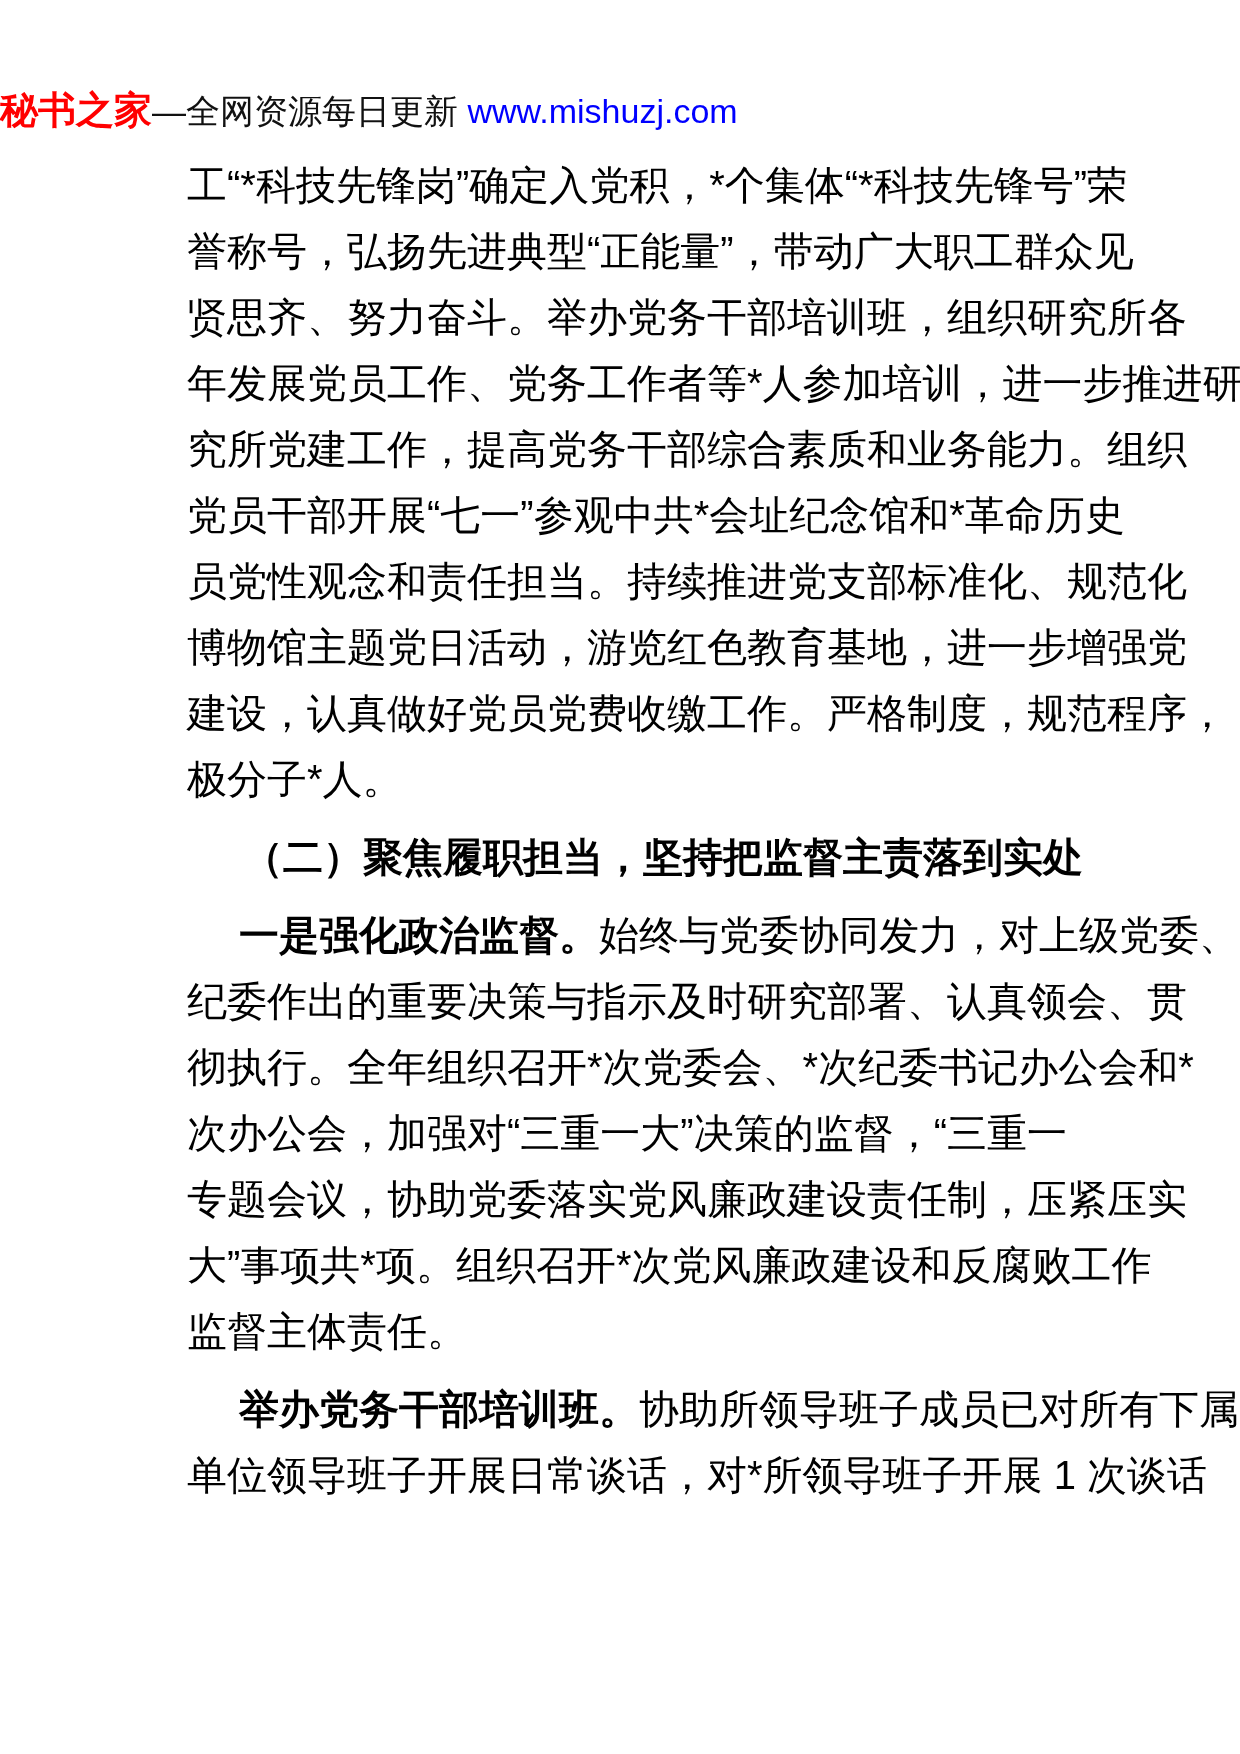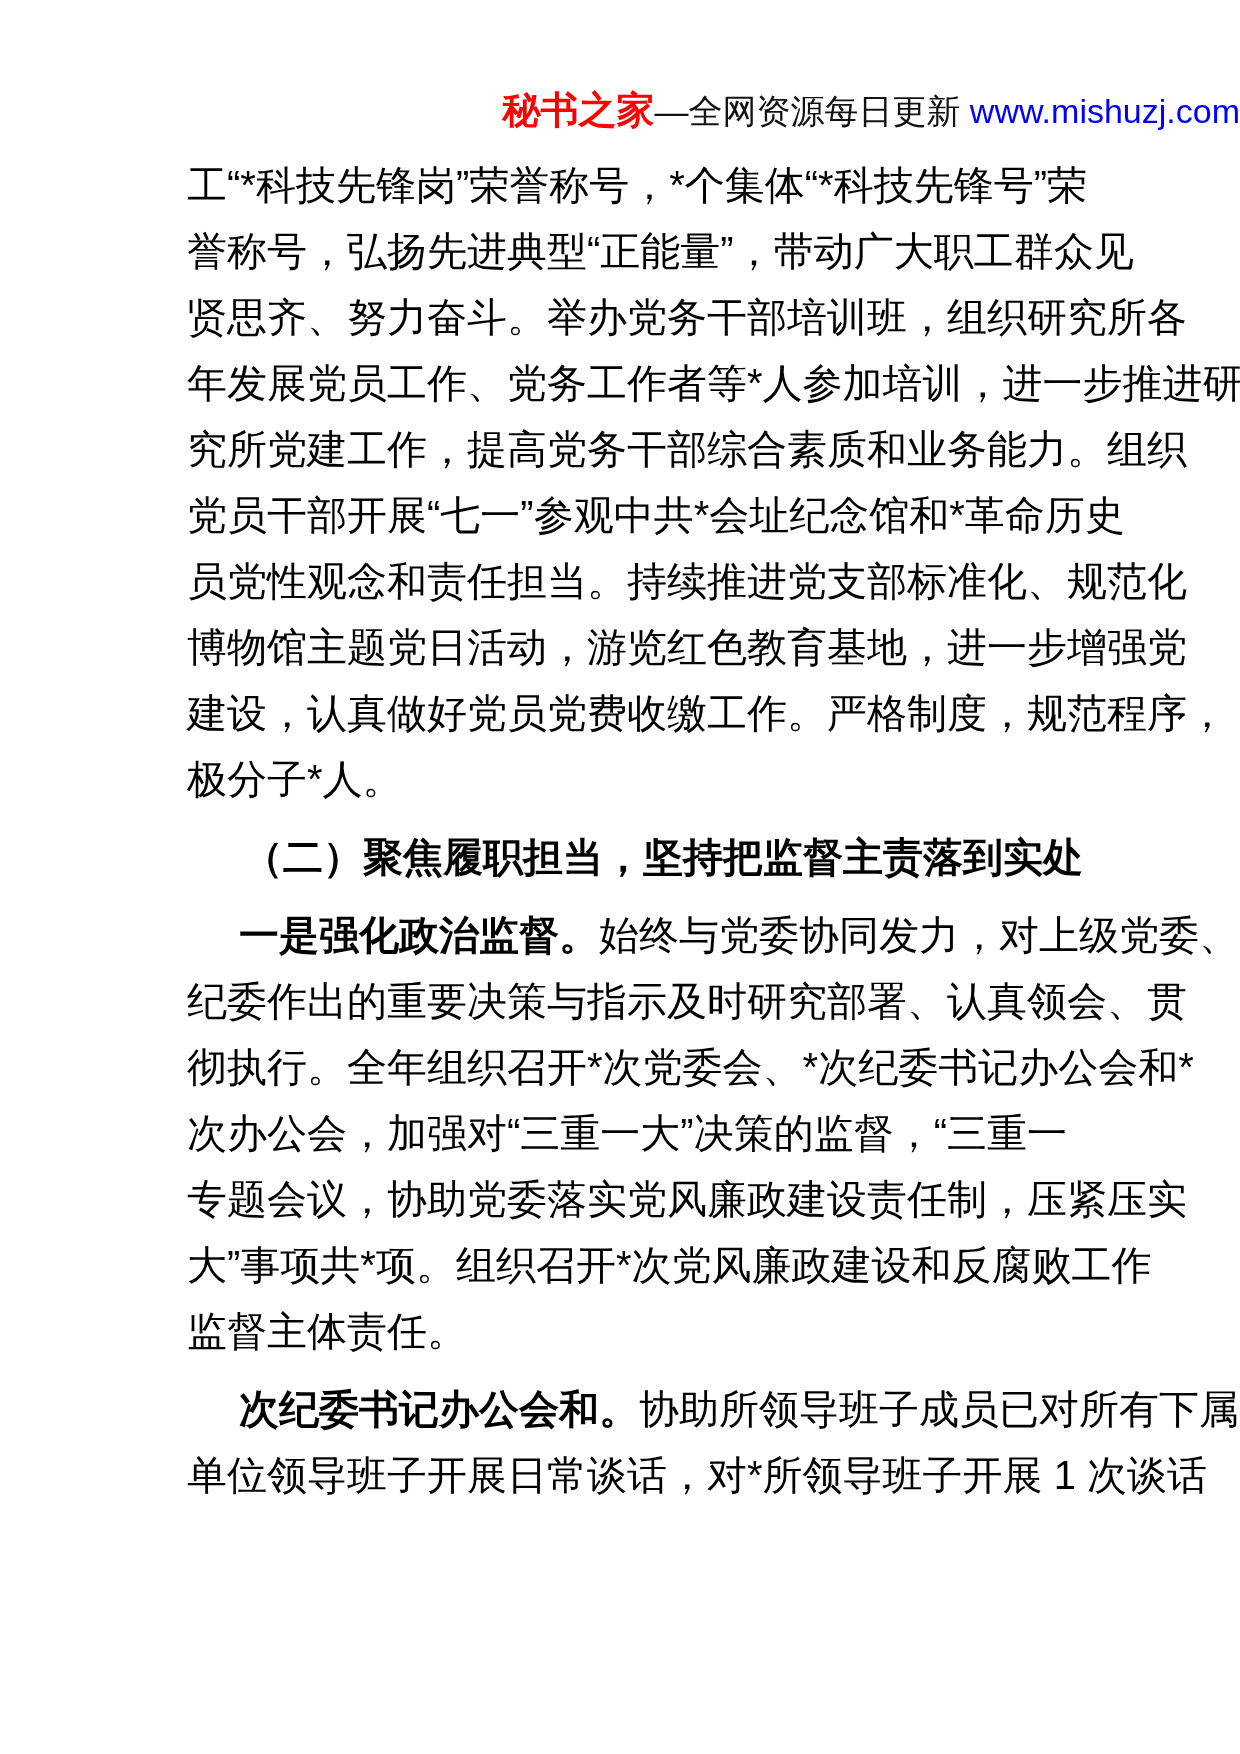--- a/index.html
+++ b/index.html
@@ -14,21 +14,21 @@
     background: #ffffff;
     overflow: hidden;
     font-family: "Liberation Sans", sans-serif;
     color: #000000;
   }
   .header {
     position: absolute;
     top: 86px;
     left: 0;
     width: 1240px;
-    text-align: right;
+    text-align: left;
     font-size: 34px;
     line-height: 48px;
     white-space: nowrap;
   }
   .brand {
     color: var(--brand-red, #ff0000);
     font-weight: bold;
     font-size: 38px;
   }
   .dash, .tagline {
@@ -78,21 +78,21 @@
 <div class="page">
 
   <div class="header">
     <span class="brand">秘书之家</span><span class="dash">—</span><span class="tagline">全网资源每日更新</span>
     <span class="url">www.mishuzj.com</span>
   </div>
 
   <div class="doc-body">
 
     <div class="para">
-      <div class="line">工“*科技先锋岗”荣誉称号，*个集体“*科技先锋号”荣</div>
+      <div class="line">工“*科技先锋岗”确定入党积，*个集体“*科技先锋号”荣</div>
       <div class="line">誉称号，弘扬先进典型“正能量”，带动广大职工群众见</div>
       <div class="line">贤思齐、努力奋斗。举办党务干部培训班，组织研究所各</div>
       <div class="line">年发展党员工作、党务工作者等*人参加培训，进一步推进研</div>
       <div class="line">究所党建工作，提高党务干部综合素质和业务能力。组织</div>
       <div class="line">党员干部开展“七一”参观中共*会址纪念馆和*革命历史</div>
       <div class="line">员党性观念和责任担当。持续推进党支部标准化、规范化</div>
       <div class="line">博物馆主题党日活动，游览红色教育基地，进一步增强党</div>
       <div class="line">建设，认真做好党员党费收缴工作。严格制度，规范程序，</div>
       <div class="line">极分子*人。</div>
     </div>
@@ -103,18 +103,18 @@
       <div class="line indent"><span class="lead">一是强化政治监督。</span><span>始终与党委协同发力，对上级党委、</span></div>
       <div class="line">纪委作出的重要决策与指示及时研究部署、认真领会、贯</div>
       <div class="line">彻执行。全年组织召开*次党委会、*次纪委书记办公会和*</div>
       <div class="line">次办公会，加强对“三重一大”决策的监督，“三重一</div>
       <div class="line">专题会议，协助党委落实党风廉政建设责任制，压紧压实</div>
       <div class="line">大”事项共*项。组织召开*次党风廉政建设和反腐败工作</div>
       <div class="line">监督主体责任。</div>
     </div>
 
     <div class="para">
-      <div class="line indent"><span class="lead">次纪委书记办公会和。</span><span>协助所领导班子成员已对所有下属</span></div>
+      <div class="line indent"><span class="lead">举办党务干部培训班。</span><span>协助所领导班子成员已对所有下属</span></div>
       <div class="line">单位领导班子开展日常谈话，对*所领导班子开展 1 次谈话</div>
     </div>
 
   </div>
 </div>
 
 </body></html>

